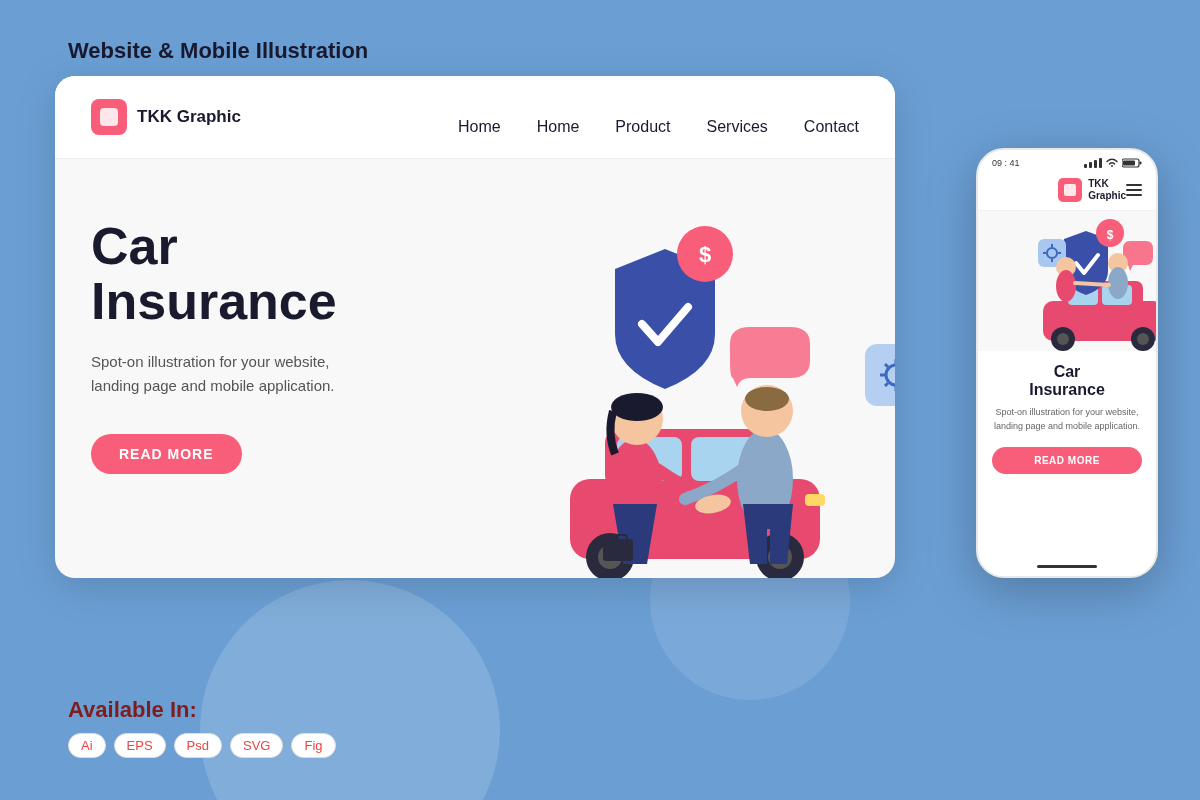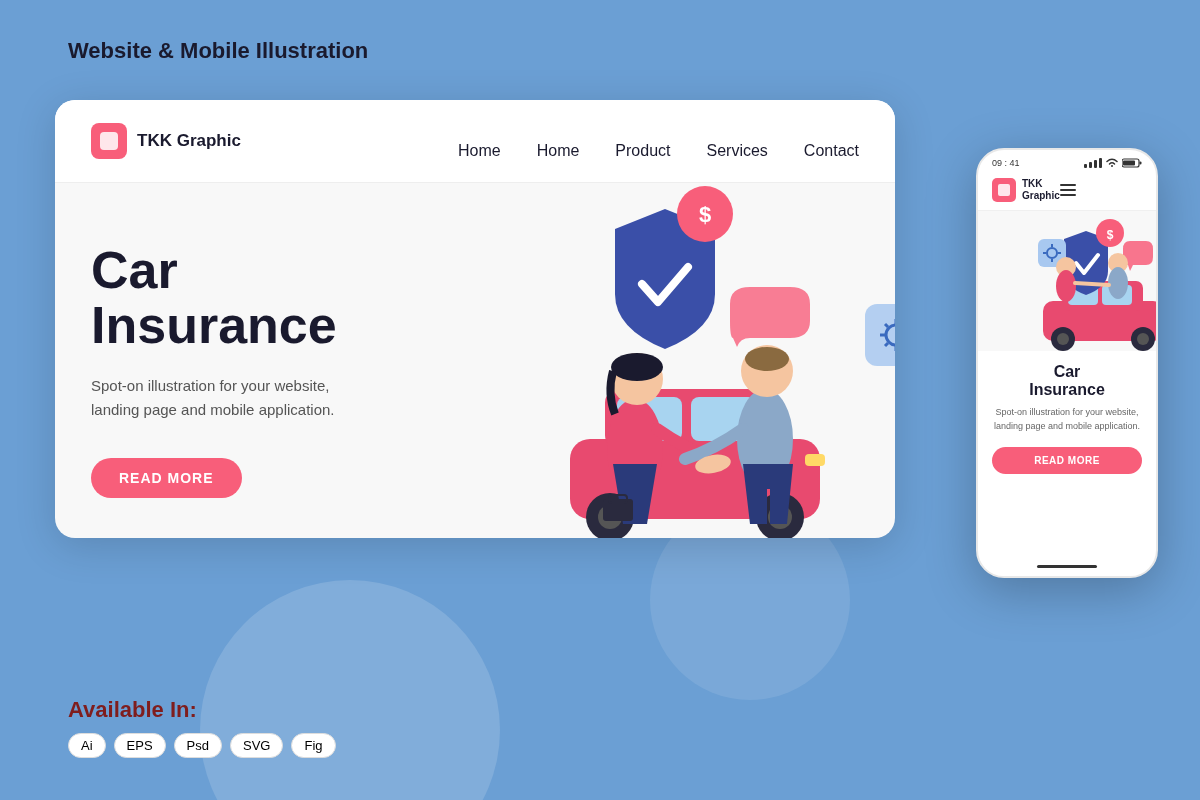--- a/index.html
+++ b/index.html
@@ -55,31 +55,31 @@
     .available-badges {
       display: flex;
       gap: 8px;
     }
     .badge {
       background: white;
       border-radius: 20px;
       padding: 4px 12px;
       font-size: 13px;
       font-weight: 500;
-      color: #000000;
+      color: #ef4444;
       border: 1px solid #ddd;
     }
 
     
     .desktop-mockup {
       position: absolute;
-      top: 100px;
+      top: 76px;
       left: 55px;
       width: 840px;
-      height: 438px;
+      height: 502px;
       background: #f8f8f8;
       border-radius: 20px;
       box-shadow: 0 8px 40px rgba(0,0,0,0.15);
       overflow: hidden;
     }
 
     .desktop-nav {
       display: flex;
       align-items: center;
       padding: 22px 36px;
@@ -216,21 +216,21 @@
     }
     .signal-bar {
       width: 3px;
       background: #333;
       border-radius: 1px;
     }
 
     .mobile-nav {
       display: flex;
       align-items: center;
-      justify-content: flex-start;
+      justify-content: flex-end;
       padding: 6px 14px 8px;
       border-bottom: 1px solid #f0f0f0;
     }
 
     .mobile-logo-area {
       display: flex;
       align-items: center;
       gap: 6px;
     }
     .mobile-logo-icon {

